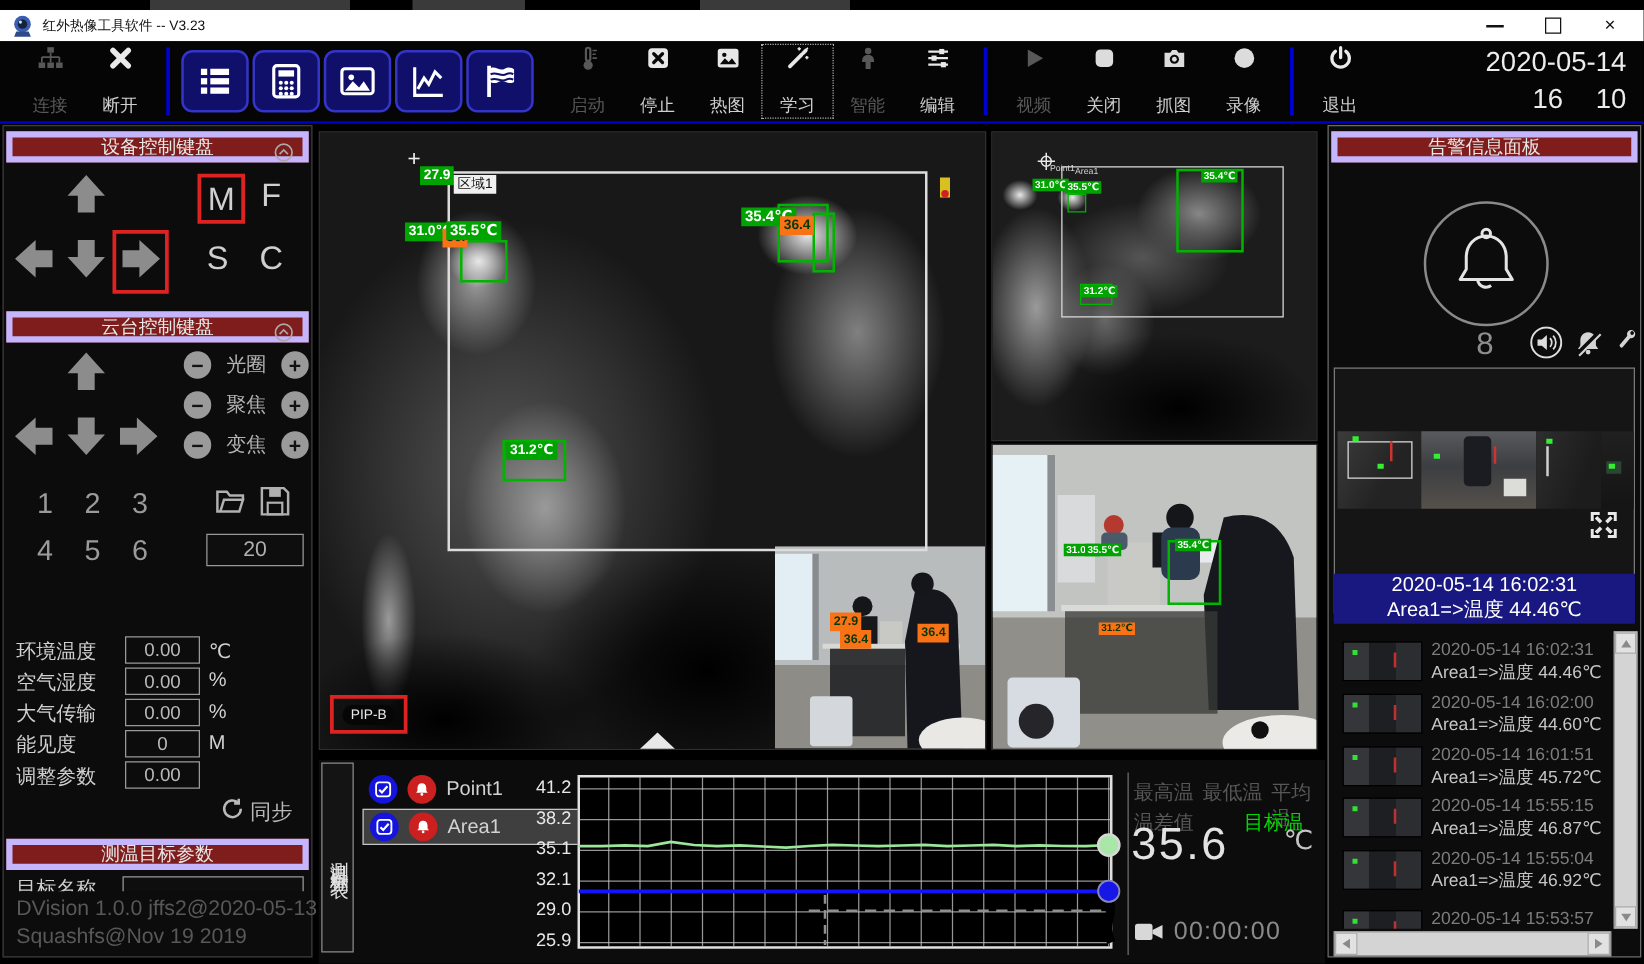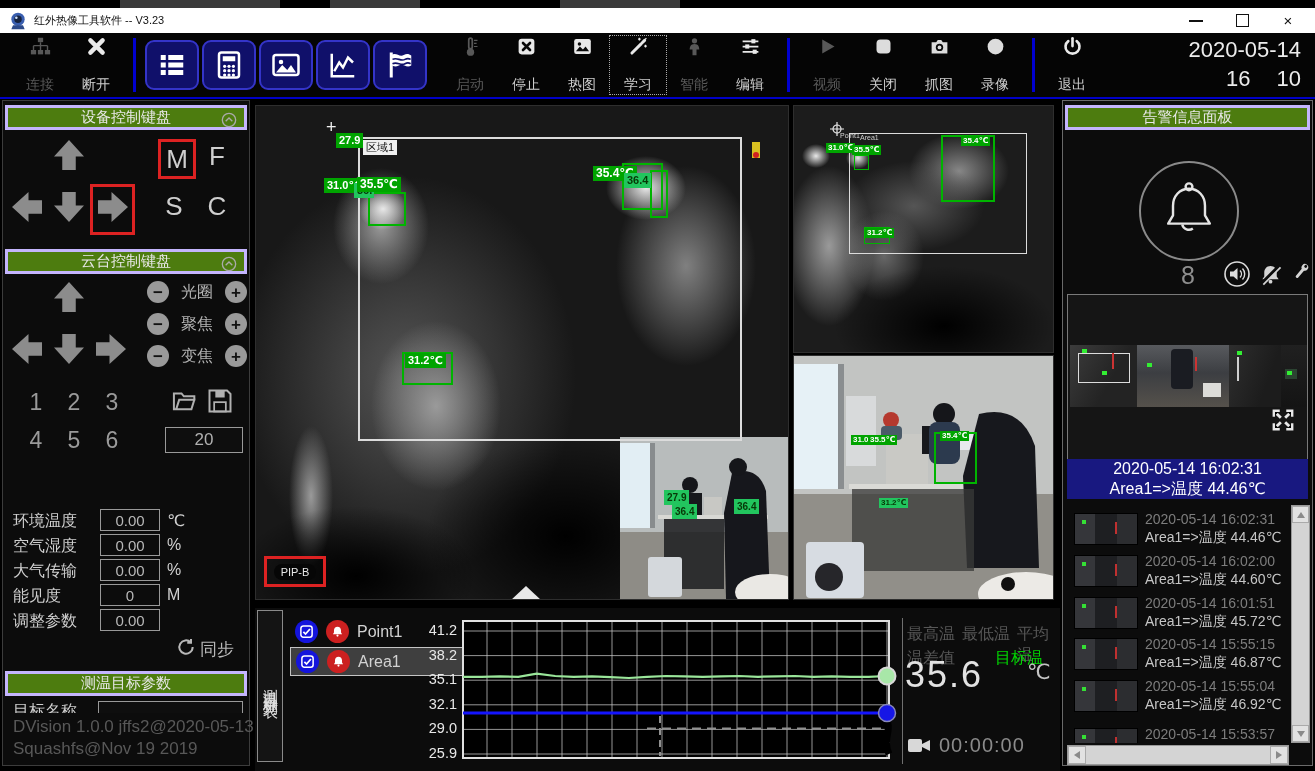--- a/index.html
+++ b/index.html
@@ -24,21 +24,21 @@
   .tbtn svg{width:27px;height:27px}
   .tbtn.dis{color:#585858}
   .tbtn.focus{outline:1px dotted #aaa}
   .tsep{width:3px;height:54px;background:#0000d0;margin:0 9px;flex:none}
   .navbtn{width:54px;height:50px;background:#10106a;border:2px solid #3434c8;border-radius:9px;display:flex;align-items:center;justify-content:center;margin-right:3px;flex:none;box-sizing:border-box}
   .navbtn svg{width:30px;height:30px}
   #tb-datetime{margin-left:auto;margin-right:14px;text-align:right;color:#ececec;font-size:22px;line-height:1.3}
   #tb-time{display:flex;gap:26px;justify-content:flex-end}
 
   
-  .hdr{position:absolute;left:2px;right:2px;height:25px;background:#4d7c0f;border:3px solid #c4b5fd;display:flex;align-items:center;justify-content:center;color:#e8e8e8;font-size:15px;box-sizing:border-box}
+  .hdr{position:absolute;left:2px;right:2px;height:25px;background:#7f1d1d;border:5px solid #c4b5fd;display:flex;align-items:center;justify-content:center;color:#e8e8e8;font-size:15px;box-sizing:border-box}
   .hdr .upic{position:absolute;right:7px;top:4px;width:16px;height:16px}
 
   
   #left-panel{left:2px;top:100px;width:248px;height:666px;background:#0c0c0c;border:1px solid #3c3c3c;box-sizing:border-box}
   .barrow{position:absolute;width:36px;height:36px}
   .barrow svg{width:100%;height:100%}
   .keycap{position:absolute;width:32px;height:34px;color:#cfcfcf;font-size:26px;display:flex;align-items:center;justify-content:center}
   .redbox{position:absolute;border:3px solid #dd2222}
   .pm{width:22px;height:22px;border-radius:50%;background:#9a9a9a;color:#121212;font-size:17px;font-weight:bold;display:flex;align-items:center;justify-content:center;line-height:1}
   .ptzrow{position:absolute;left:144px;width:100px;height:24px;display:flex;align-items:center;justify-content:space-between}
@@ -47,21 +47,21 @@
   .inbox{position:absolute;border:1px solid #999;color:#b0b0b0;display:flex;align-items:center;justify-content:center;box-sizing:border-box;background:#0e0e0e}
   .prow{position:absolute;left:0;width:100%;height:24px}
   .plabel{position:absolute;left:10px;top:2px;font-size:16px;color:#cfcfcf}
   .pinput{position:absolute;left:97px;top:0;width:60px;height:22px;border:1px solid #999;color:#b8b8b8;font-size:15px;display:flex;align-items:center;justify-content:center;box-sizing:border-box}
   .punit{position:absolute;left:164px;top:2px;font-size:16px;color:#d0d0d0}
   .fwline{position:absolute;left:10px;font-size:17px;color:#585858;white-space:nowrap}
 
   
   .view{background:#111;border:1px solid #2e2e2e;box-sizing:border-box;overflow:hidden}
   .chip{position:absolute;background:#00a400;color:#fff;font-size:11px;font-weight:bold;line-height:13px;padding:1px 3px;white-space:nowrap;z-index:4}
-  .chipb{background:#22c55e;color:#073807}
+  .chipb{background:#f97316;color:#073807}
   .chip-s{font-size:8px;line-height:10px;padding:0 2px}
   .gbox{position:absolute;border:2px solid #00b400;z-index:3}
   .wrect{position:absolute;border:2px solid #dcdcdc;z-index:2}
   .cross{position:absolute;z-index:5;color:#f0f0f0;font-size:18px;line-height:14px}
 
   
   #right-panel{left:1062px;top:100px;width:251px;height:666px;background:#0c0c0c;border:1px solid #6a6a6a;box-sizing:border-box}
   #bell-ring{position:absolute;left:76px;top:60px;width:96px;height:96px;border:2px solid #8a8a8a;border-radius:50%;display:flex;align-items:center;justify-content:center}
   #alarm-count{position:absolute;left:110px;top:160px;width:30px;text-align:center;font-size:25px;color:#8e8e8e}
   .ricon{position:absolute;width:26px;height:26px}

